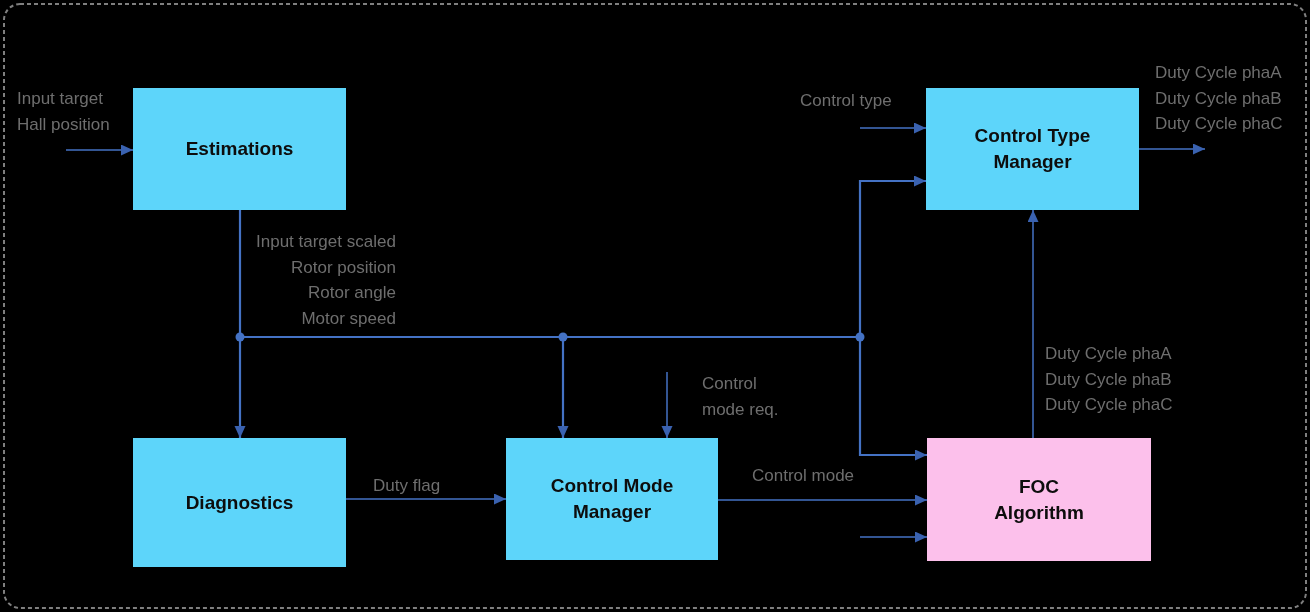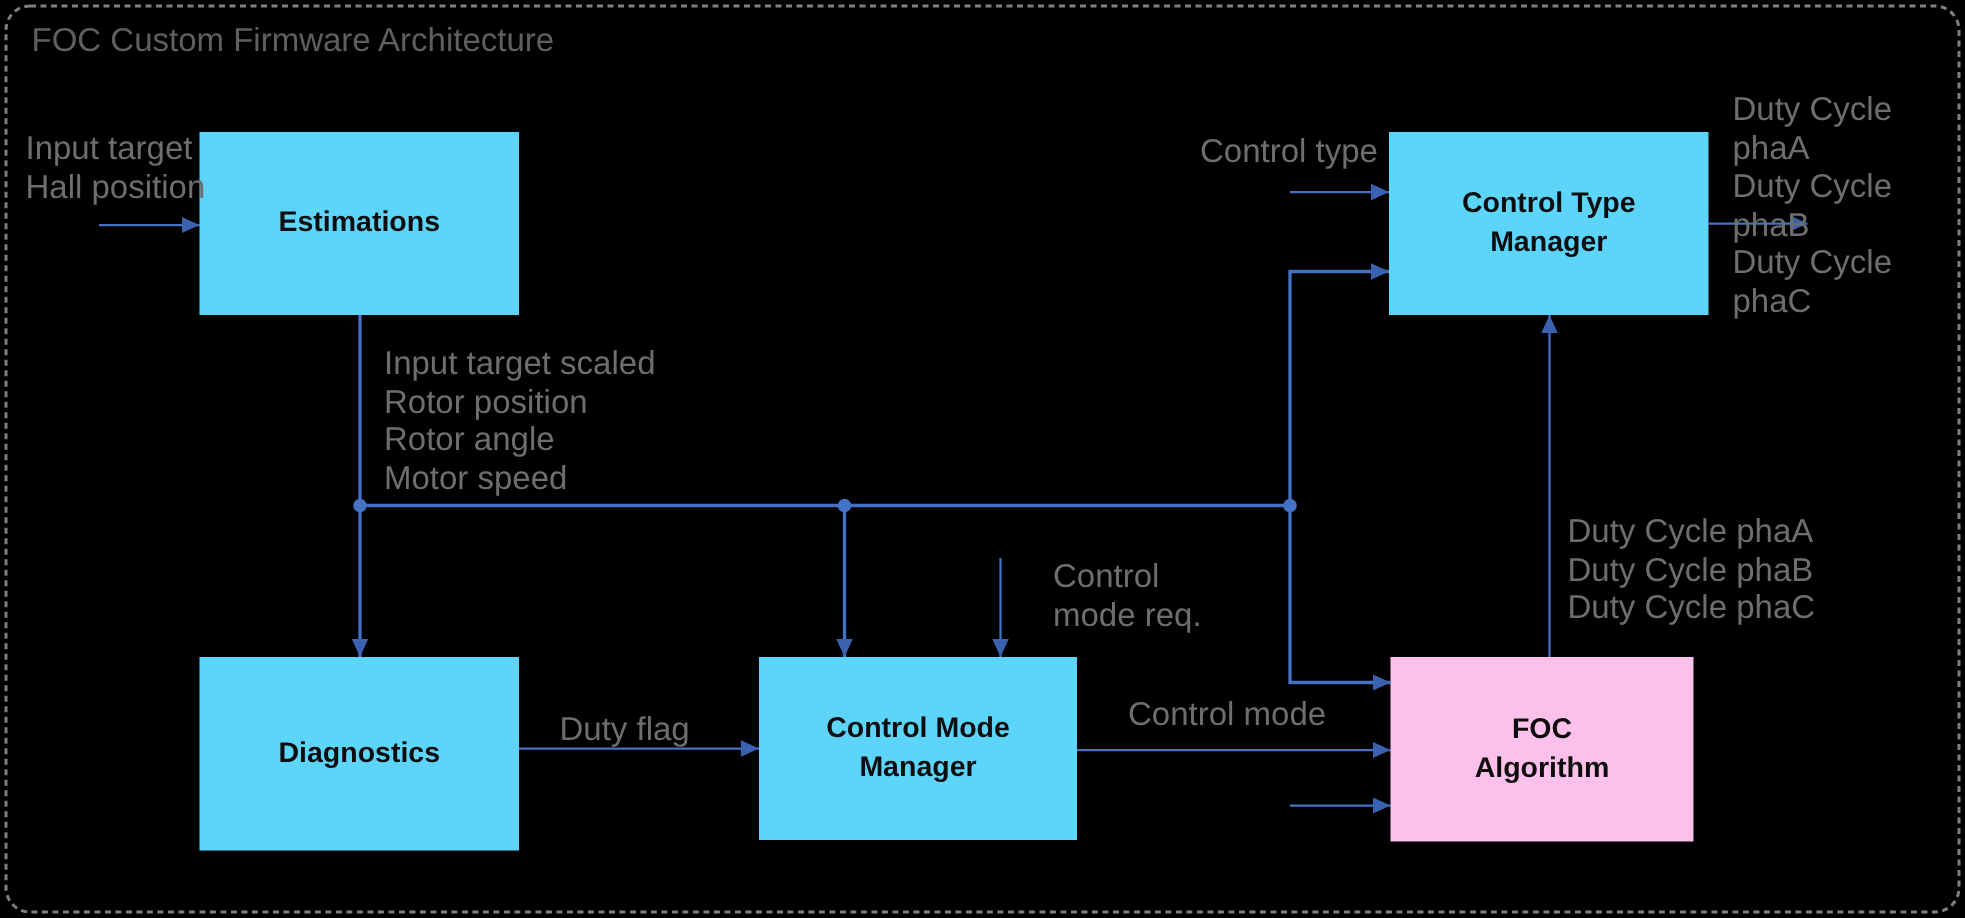--- a/index.html
+++ b/index.html
@@ -56,31 +56,31 @@
     font-size: 19px;
     font-weight: bold;
     color: var(--block-text, #0d0d0d);
     line-height: 26px;
     white-space: pre-line;
   }
   #block-estimations          { left: 133px; top: 88px;  width: 213px; height: 122px; }
   #block-diagnostics          { left: 133px; top: 438px; width: 213px; height: 129px; }
   #block-control-mode-manager { left: 506px; top: 438px; width: 212px; height: 122px; }
   #block-control-type-manager { left: 926px; top: 88px;  width: 213px; height: 122px; }
-  #block-foc-algorithm        { left: 927px; top: 438px; width: 202px; height: 123px; }
+  #block-foc-algorithm        { left: 927px; top: 438px; width: 224px; height: 123px; }
 
   .sig-label {
     position: absolute;
-    font-size: 22px;
+    font-size: 17px;
     line-height: 25.5px;
     color: var(--text-gray, #6e6e6e);
     white-space: pre-line;
   }
   #label-estimations-inputs { left: 17px;   top: 86px;  }
-  #label-bus-signals        { left: 256px;  top: 229px; }
+  #label-bus-signals        { left: 256px;  top: 229px; text-align: right; }
   #label-control-mode-req   { left: 681px;  top: 371px; margin-left: 21px; }
   #label-error-flag         { left: 373px;  top: 473px; }
   #label-control-mode       { left: 752px;  top: 463px; }
   #label-control-type       { left: 800px;  top: 88px;  }
   #label-ctm-outputs        { left: 1155px; top: 60px;  }
   #label-foc-outputs        { left: 1045px; top: 341px; }
   #label-current-inputs     { left: 800px;  top: 548px; }
 </style>
 </head>
 <body>
@@ -122,21 +122,20 @@
 
     <line class="connector" x1="1033" y1="438" x2="1033" y2="210" marker-end="url(#arrow)"></line>
 
     <line class="connector" x1="860" y1="537" x2="927" y2="537" marker-end="url(#arrow)"></line>
 
     <circle class="junction" cx="240" cy="337" r="4.5"></circle>
     <circle class="junction" cx="563" cy="337" r="4.5"></circle>
     <circle class="junction" cx="860" cy="337" r="4.5"></circle>
   </svg>
 
-  <div class="diagram-title">FOC Custom Firmware Architecture</div>
 
   <div class="block block--cyan" id="block-estimations">
     <span class="block-label">Estimations</span>
   </div>
   <div class="block block--cyan" id="block-diagnostics">
     <span class="block-label">Diagnostics</span>
   </div>
   <div class="block block--cyan" id="block-control-mode-manager">
     <span class="block-label">Control Mode
 Manager</span>

